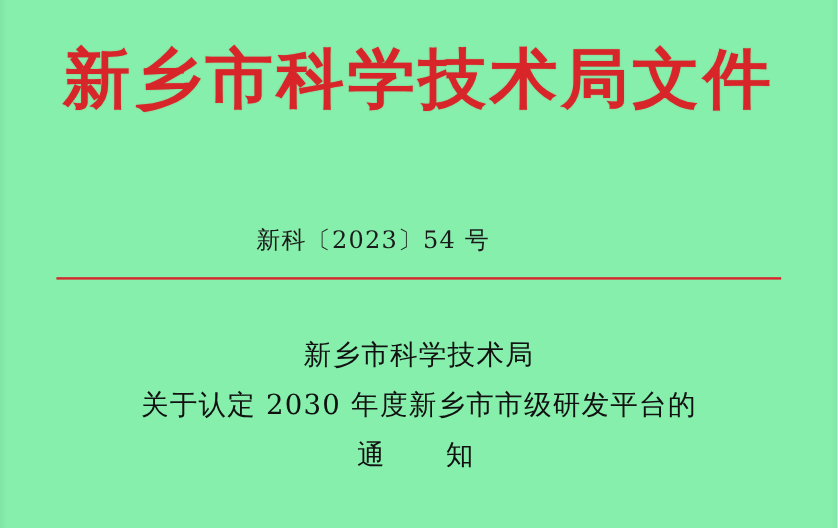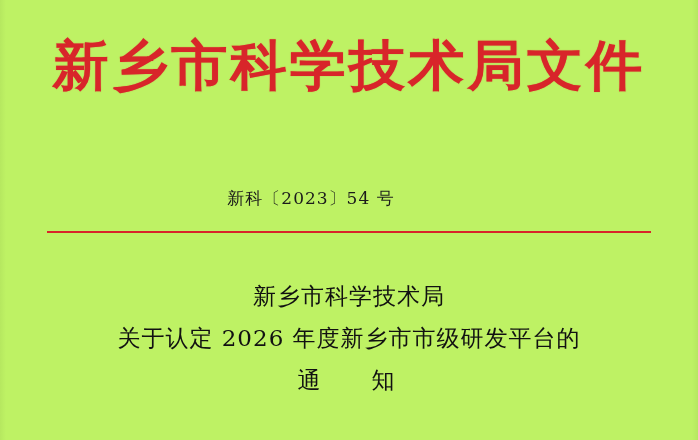--- a/index.html
+++ b/index.html
@@ -10,21 +10,21 @@
     width: 698px;
     height: 440px;
     background: #ffffff;
     font-family: "DejaVu Serif", "Liberation Serif", serif;
     overflow: hidden;
   }
   .page {
     position: relative;
     width: 698px;
     height: 440px;
-    background: #bef264;
+    background: #86efac;
   }
 
   
   .doc-header {
     position: absolute;
     top: 34px;
     left: 0;
     width: 698px;
     text-align: center;
   }
@@ -42,21 +42,21 @@
   }
 
   
   .doc-number {
     position: absolute;
     top: 187px;
     left: 0;
     width: 622px;
     text-align: center;
     color: #1b1b1b;
-    font-size: 17px;
+    font-size: 20px;
     letter-spacing: 1px;
     white-space: nowrap;
   }
 
   
   .red-rule {
     position: absolute;
     top: 231px;
     left: 47px;
     width: 604px;
@@ -117,17 +117,17 @@
   <div class="doc-header">
     <span class="doc-header-title">新乡市科学技术局文件</span>
   </div>
 
   <div class="doc-number">新科〔2023〕54 号</div>
 
   <div class="red-rule"></div>
 
   <div class="doc-title-block">
     <span class="doc-title-line">新乡市科学技术局</span>
-    <span class="doc-title-line">关于认定 2026 年度新乡市市级研发平台的</span>
+    <span class="doc-title-line">关于认定 2030 年度新乡市市级研发平台的</span>
     <span class="doc-title-line spaced">通　知</span>
   </div>
 
 </div>
 
 </body></html>

